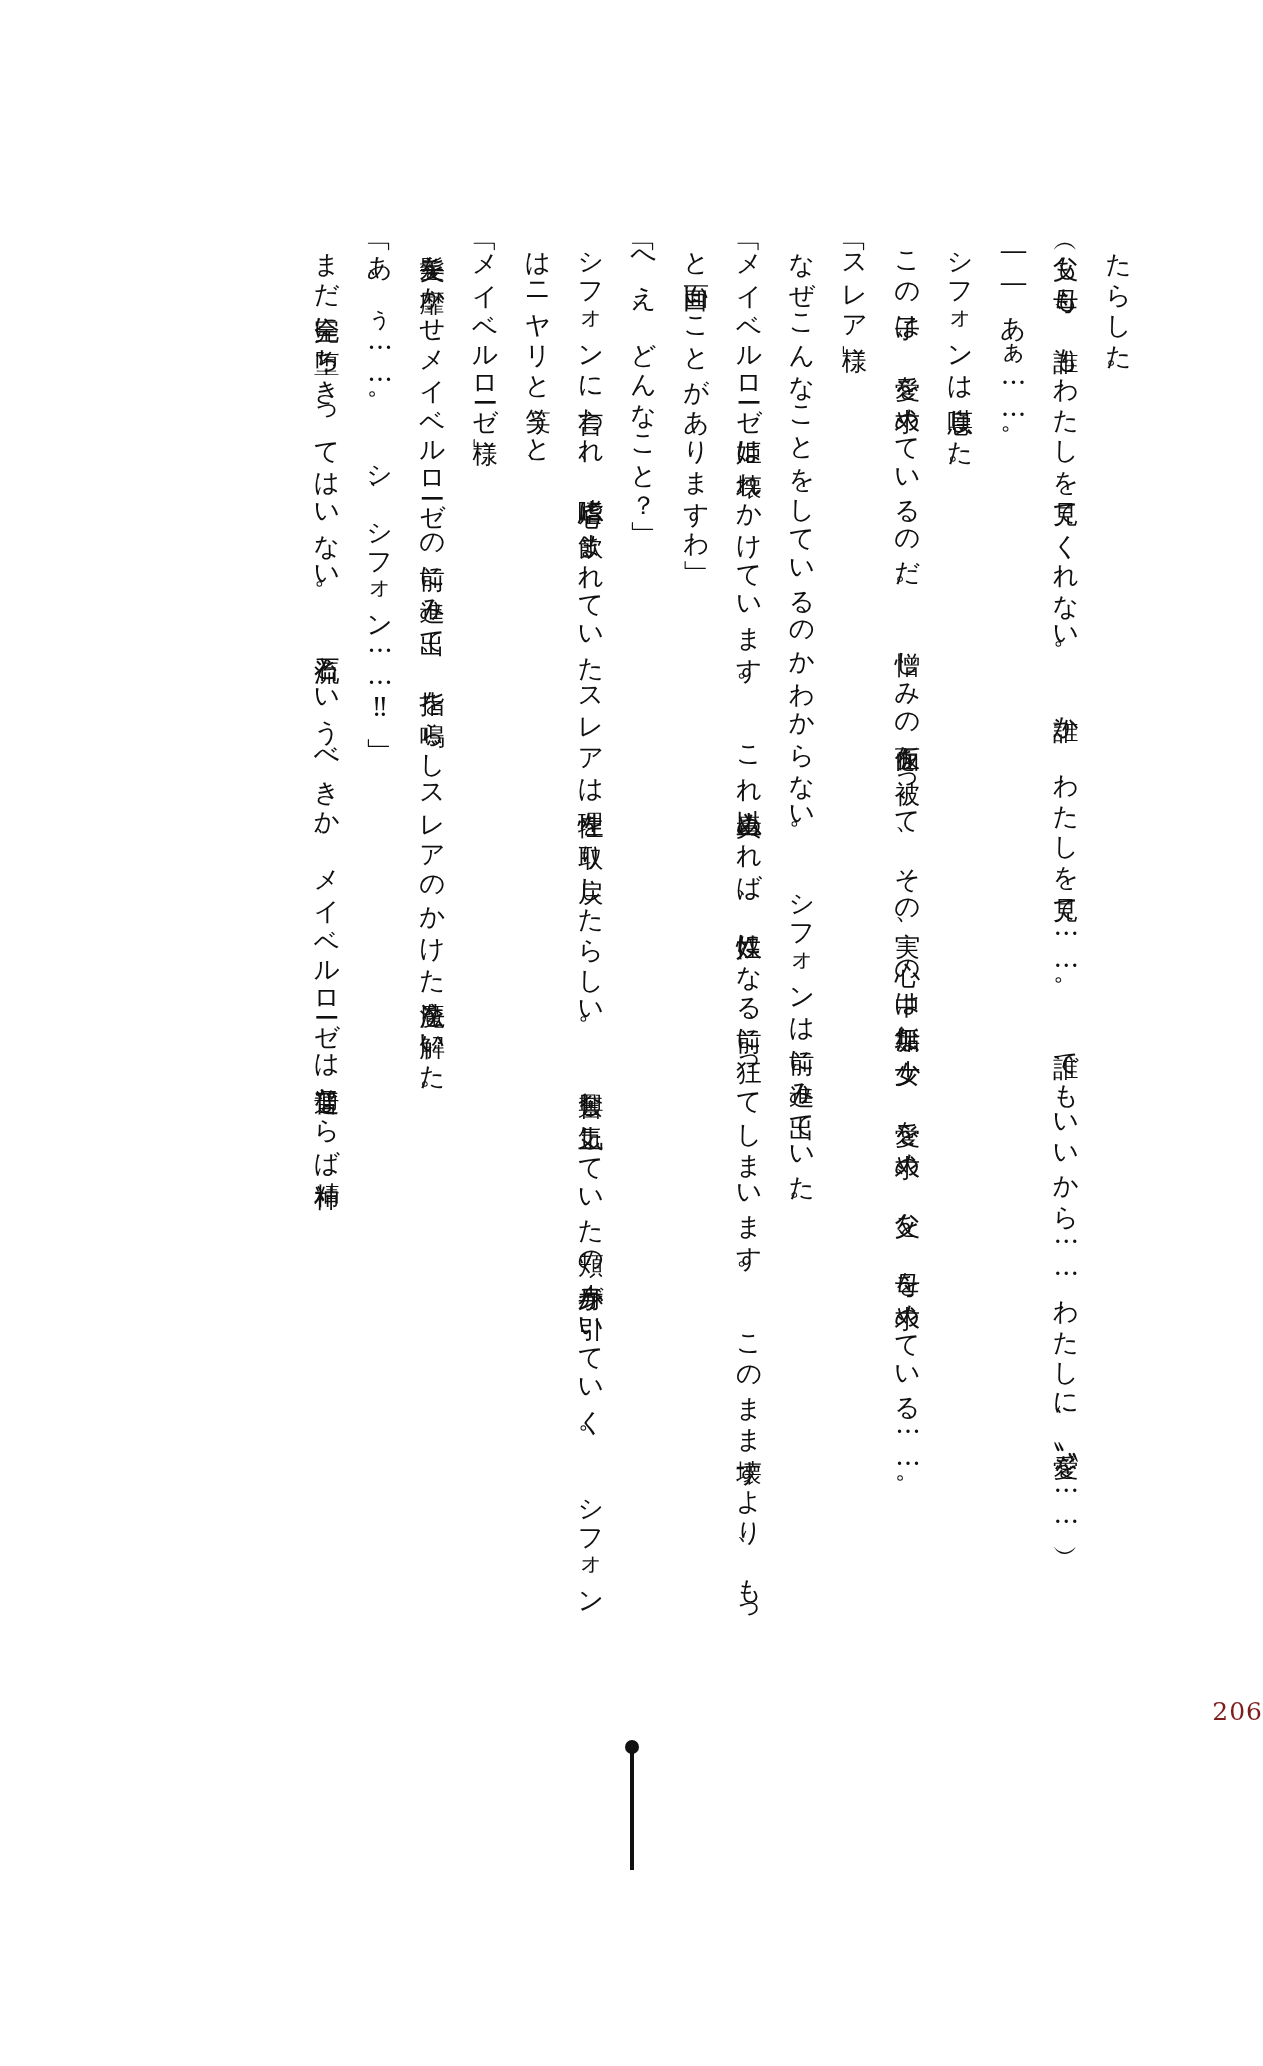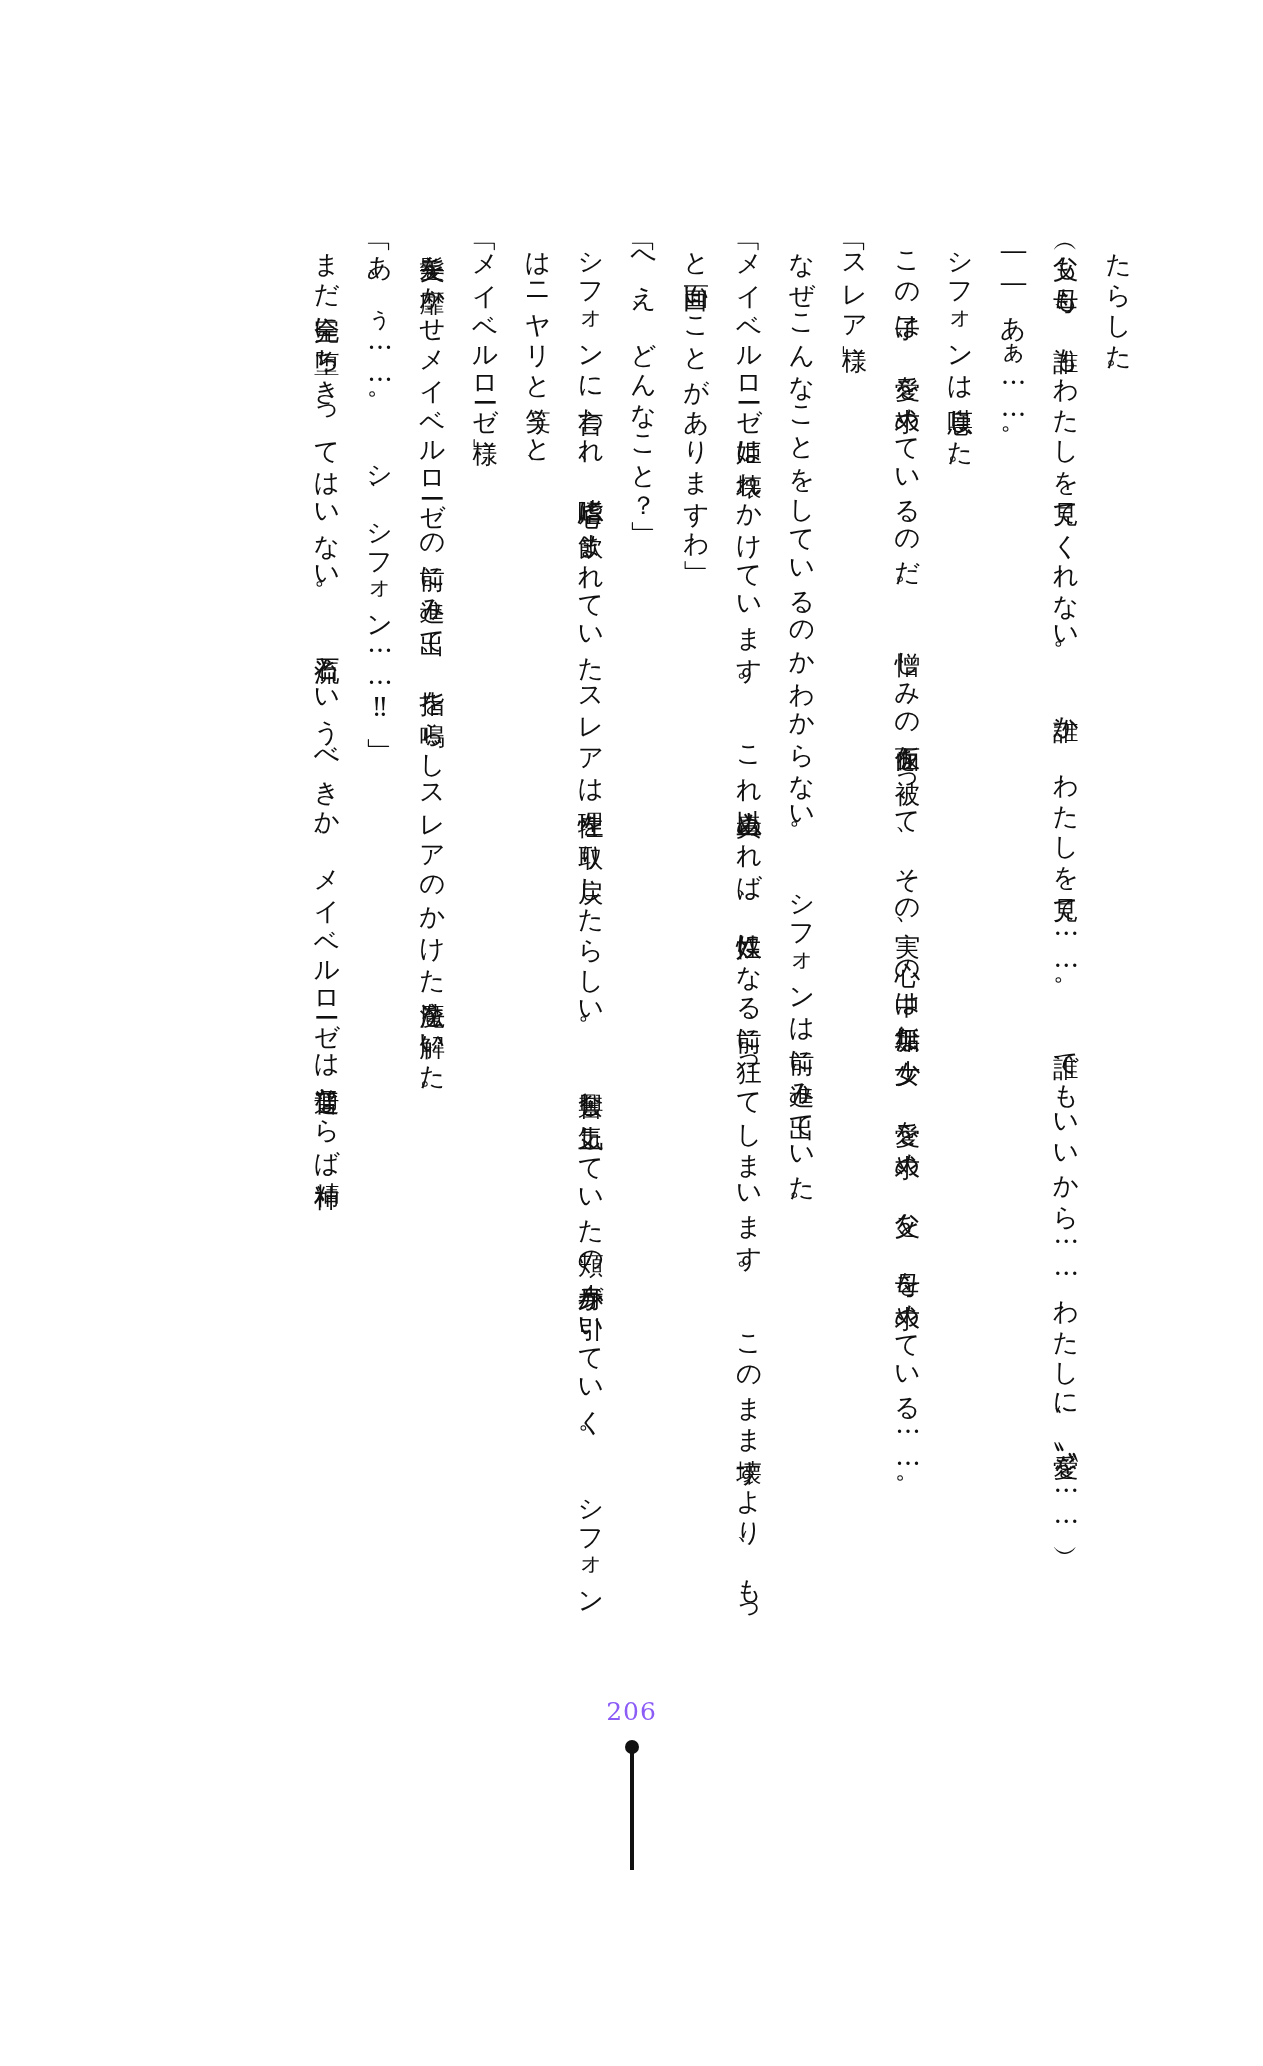--- a/index.html
+++ b/index.html
@@ -49,25 +49,25 @@
     padding: 0;
     text-indent: 0;
   }
 
   
   .page-number {
     position: absolute;
     left: 0;
     right: 0;
     top: 1697px;
-    text-align: center;
+    text-align: right;
     font-size: 25px;
     letter-spacing: 1px;
     font-family: "DejaVu Serif", "Liberation Serif", serif;
-    color: #8b5cf6;
+    color: #7f1d1d;
   }
 
   
   .bottom-mark {
     position: absolute;
     left: 50%;
     transform: translateX(-50%);
     top: 1740px;
     width: 14px;
     height: 130px;

